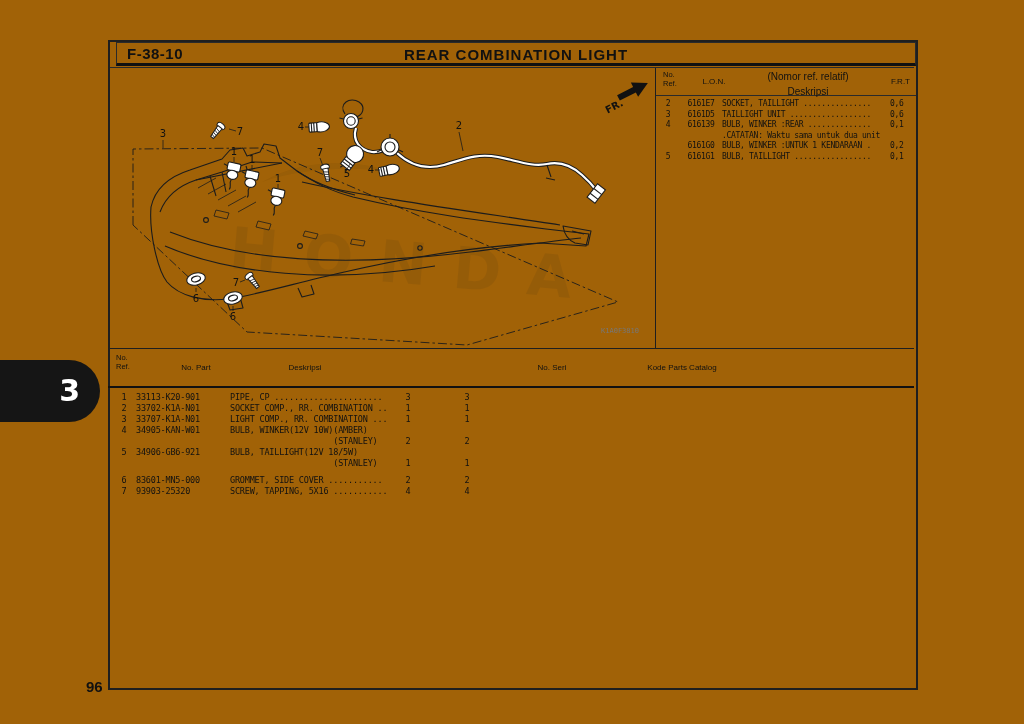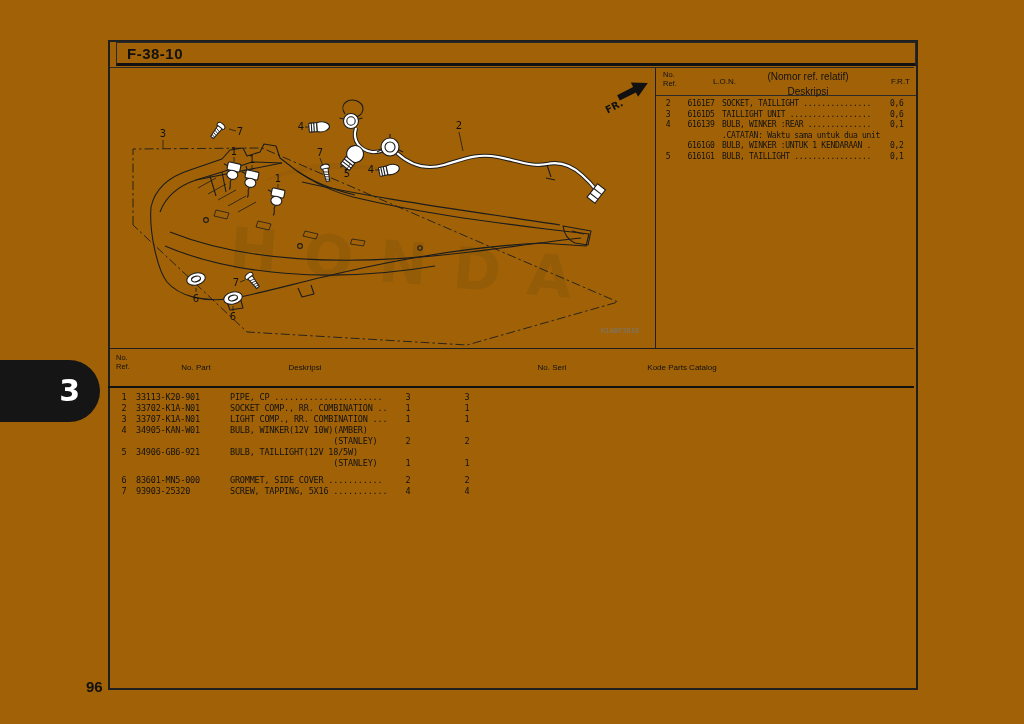--- a/index.html
+++ b/index.html
@@ -11,21 +11,21 @@
   .figcode{position:absolute;left:10px;top:2px;font-size:15px;font-weight:bold;letter-spacing:.5px;}
   .ptitle{position:absolute;left:0;right:0;top:3px;text-align:center;font-size:15px;font-weight:bold;letter-spacing:1px;}
   .topline{position:absolute;left:110px;top:67px;width:804px;border-top:1px solid #2a2a2a;}
   #diagram{position:absolute;left:108px;top:68px;}
 
   
   .rpanel{position:absolute;left:655px;top:68px;width:260px;height:280px;border-left:1.5px solid #1f1f1f;}
   .rhead{position:absolute;left:0;top:0;width:100%;height:27px;border-bottom:1px solid #2a2a2a;}
   .two{white-space:pre-line;line-height:1.15;}
   .rh-ref{position:absolute;left:7px;top:3px;font-size:7.5px;}
-  .rh-lon{position:absolute;left:36px;top:9px;width:44px;text-align:right;font-size:8px;}
+  .rh-lon{position:absolute;left:36px;top:9px;width:44px;text-align:center;font-size:8px;}
   .rh-desk{position:absolute;left:84px;top:2px;width:136px;text-align:center;font-size:10px;line-height:1.45;}
   .rh-frt{position:absolute;right:6px;top:9px;font-size:8px;}
   .rrows{position:absolute;left:0;top:31px;width:100%;}
   .rrow{display:flex;height:10.5px;font-family:"DejaVu Sans Mono",monospace;font-size:8px;
         letter-spacing:-0.3px;white-space:pre;}
   .rc.ref{width:24px;text-align:center;flex:none;}
   .rc.lon{width:42px;text-align:center;flex:none;}
   .rc.desc{flex:1;overflow:hidden;}
   .rc.frt{width:26px;flex:none;}
 
@@ -70,20 +70,21 @@
 </style>
 </head>
 <body>
 
 <div id="screen">
 
   <div class="outer"></div>
 
   <div class="hstrip">
     <span class="figcode">F-38-10</span>
+    <span class="ptitle">REAR COMBINATION LIGHT</span>
   </div>
   <div class="topline"></div>
 
   <svg id="diagram" width="809" height="281" viewBox="108 68 809 281">
     <defs>
       <g id="screw" stroke="#1c1c1c" stroke-width="1" fill="#fff">
         <ellipse cx="0" cy="0" rx="4.4" ry="2.7"></ellipse>
         <path d="M-2.7,1.6 L-1.7,14.5 L1.7,14.5 L2.7,1.6 Z"></path>
         <path d="M-2.4,4.5 L2.4,5.6 M-2.2,7 L2.2,8.1 M-2,9.5 L2,10.5 M-1.8,12 L1.8,12.9" fill="none" stroke-width="0.8"></path>
       </g>

